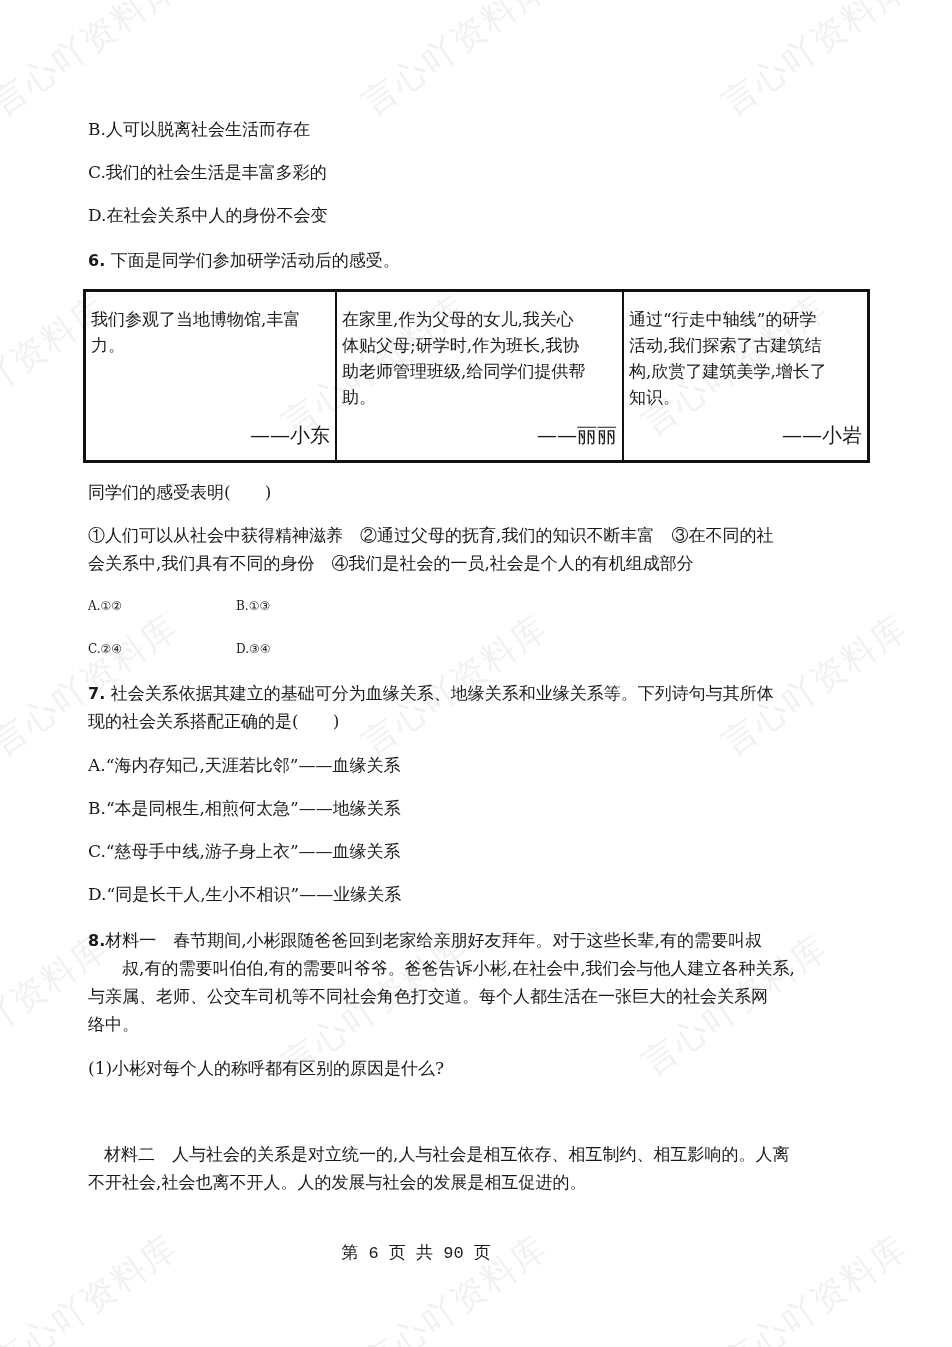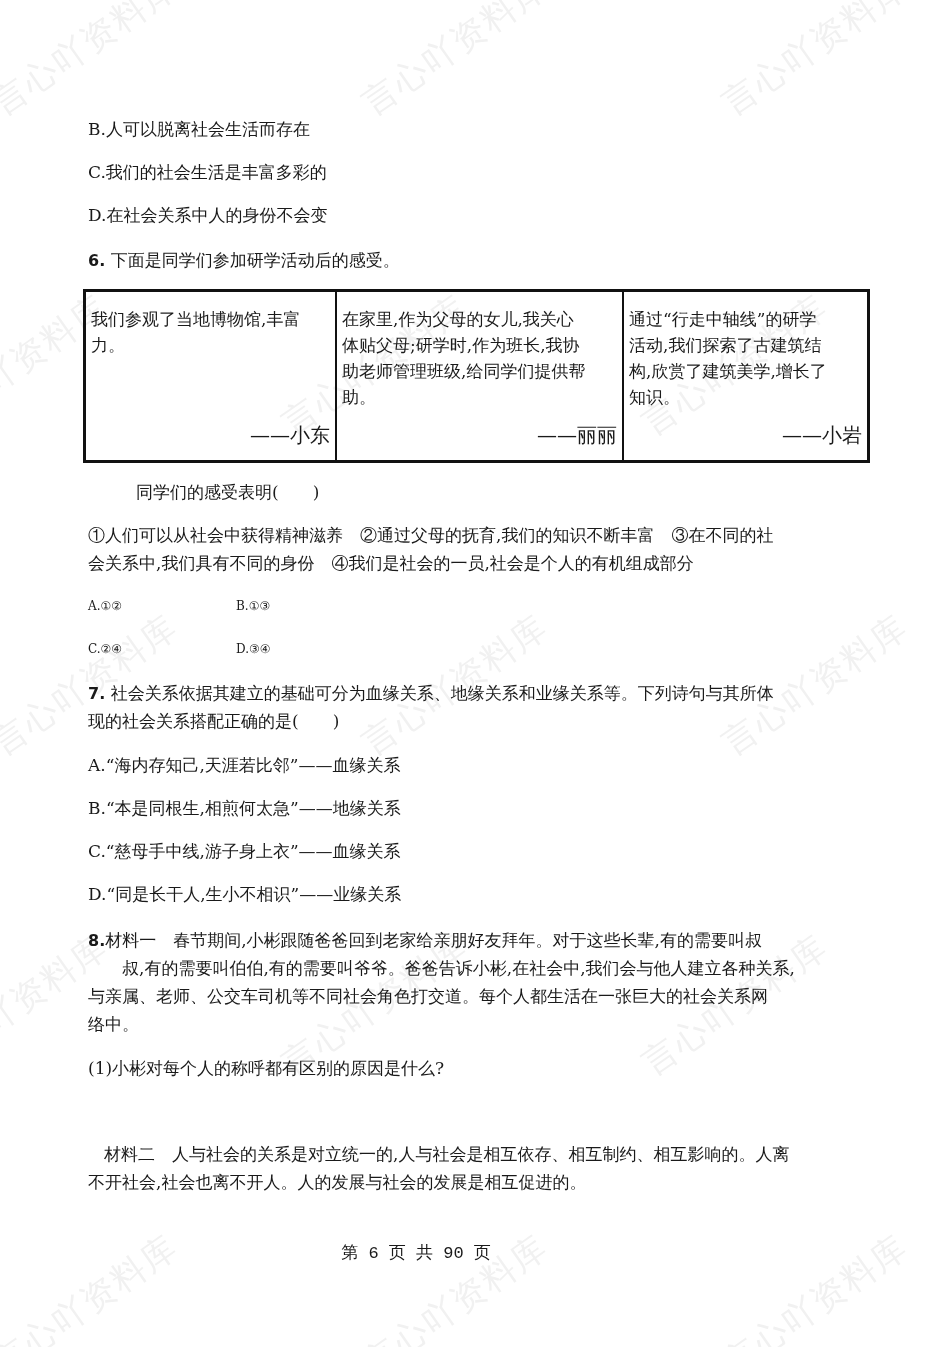--- a/index.html
+++ b/index.html
@@ -150,21 +150,21 @@
     </div>
     <div class="cell" style="width:243px;">
       <div>通过“行走中轴线”的研学</div>
       <div>活动,我们探索了古建筑结</div>
       <div>构,欣赏了建筑美学,增长了</div>
       <div>知识。</div>
       <div class="sig">——小岩</div>
     </div>
   </div>
 
-  <div class="line" style="top:478px;margin-left:48px;">同学们的感受表明(　　)</div>
+  <div class="line" style="top:478px;">同学们的感受表明(　　)</div>
   <div class="line" style="top:521px;">①人们可以从社会中获得精神滋养　②通过父母的抚育,我们的知识不断丰富　③在不同的社</div>
   <div class="line" style="top:549px;">会关系中,我们具有不同的身份　④我们是社会的一员,社会是个人的有机组成部分</div>
 
   <div class="opt-row" style="top:592px;">
     <span class="opt" style="width:148px;"><span>A.</span><span>①②</span></span><span class="opt"><span>B.</span><span>①③</span></span>
   </div>
   <div class="opt-row" style="top:635px;">
     <span class="opt" style="width:148px;"><span>C.</span><span>②④</span></span><span class="opt"><span>D.</span><span>③④</span></span>
   </div>
 

